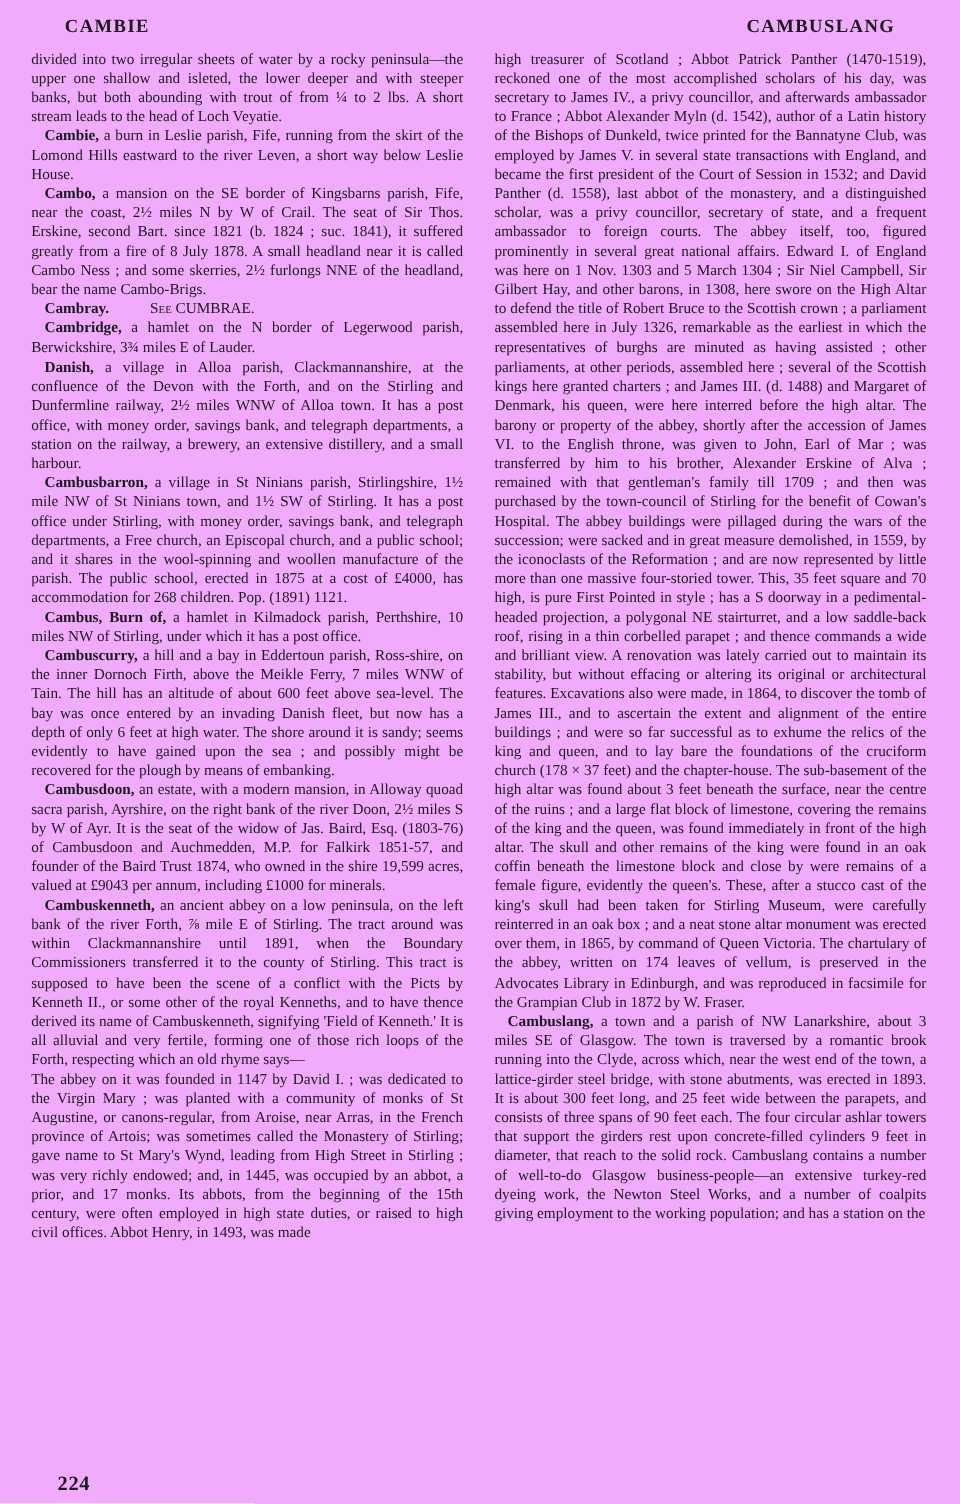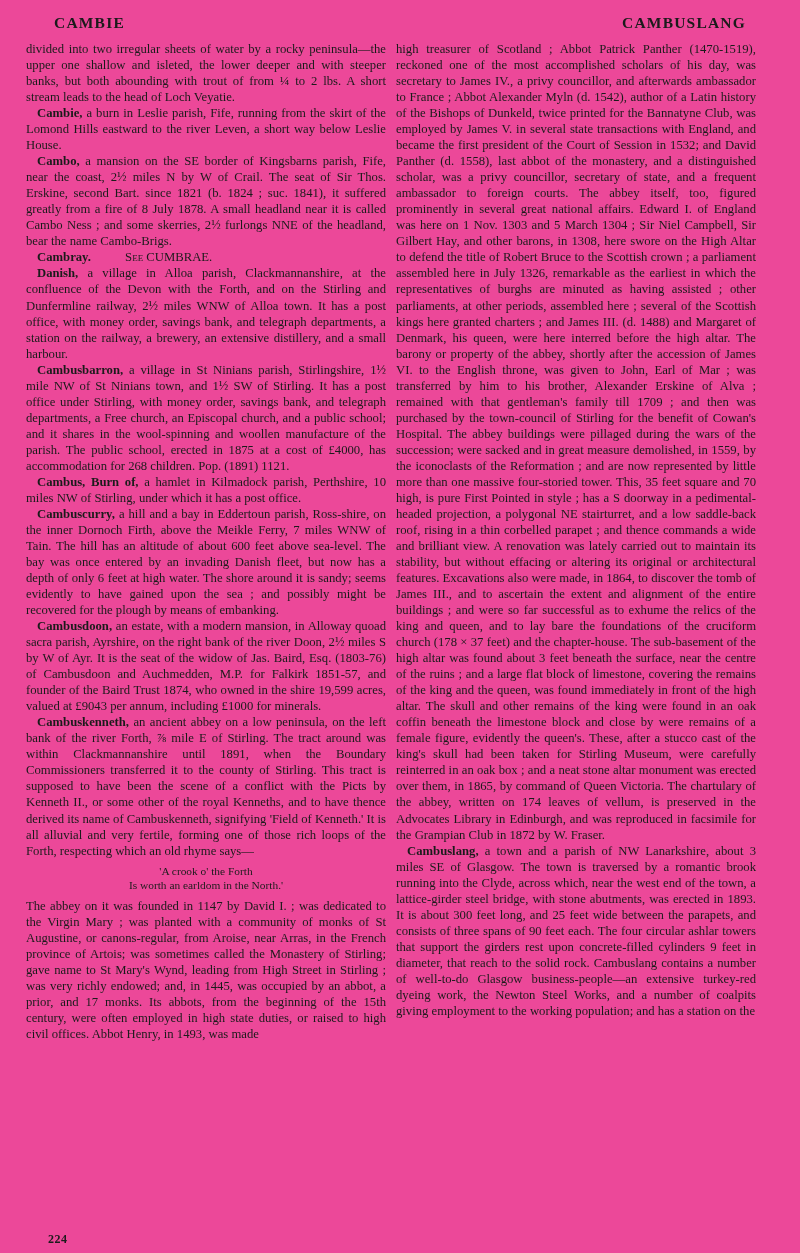--- a/index.html
+++ b/index.html
@@ -14,35 +14,35 @@
     color: #1b1b1b;
     position: relative;
     overflow: hidden;
   }
   .page {
     width: 800px;
     height: 1253px;
     box-sizing: border-box;
     padding: 14px 26px 10px 26px;
     position: relative;
-    background: #ec4899;
+    background: #f0abfc;
   }
   .running-head {
     display: flex;
     justify-content: space-between;
     font-weight: bold;
     font-size: 15.5px;
     letter-spacing: 1.2px;
     margin: 0 0 9px 0;
     padding: 0 28px;
   }
   .running-head span { white-space: nowrap; }
   .columns {
     display: flex;
-    gap: 10px;
+    gap: 26px;
     height: 1160px;
   }
   .col {
     width: 360px;
     font-size: 12.7px;
     line-height: 1.262;
     text-align: justify;
     text-justify: inter-word;
     hyphens: none;
   }
@@ -61,21 +61,21 @@
     text-align: center;
     font-size: 11.4px;
     margin: 5px 0 5px 0;
     line-height: 1.28;
   }
   .verse div { text-align: center; }
   .folio {
     position: absolute;
     left: 48px;
     bottom: 6px;
-    font-size: 12px;
+    font-size: 17px;
     font-weight: bold;
     letter-spacing: 0.5px;
   }
   .col p { text-rendering: optimizeLegibility; }
 </style>
 </head>
 <body>
 
 <div class="page">
 
@@ -84,31 +84,28 @@
     <span>CAMBUSLANG</span>
   </div>
 
   <div class="columns">
 
     <div class="col">
       <p class="noindent entry"><span>divided into two irregular sheets of water by a rocky peninsula—the upper one shallow and isleted, the lower deeper and with steeper banks, but both abounding with trout of from ¼ to 2 lbs. A short stream leads to the head of Loch Veyatie.</span></p>
       <p class="entry"><b>Cambie,</b><span> a burn in Leslie parish, Fife, running from the skirt of the Lomond Hills eastward to the river Leven, a short way below Leslie House.</span></p>
       <p class="entry"><b>Cambo,</b><span> a mansion on the SE border of Kingsbarns parish, Fife, near the coast, 2½ miles N by W of Crail. The seat of Sir Thos. Erskine, second Bart. since 1821 (b. 1824 ; suc. 1841), it suffered greatly from a fire of 8 July 1878. A small headland near it is called Cambo Ness ; and some skerries, 2½ furlongs NNE of the headland, bear the name Cambo-Brigs.</span></p>
       <p class="entry"><b>Cambray.</b><span class="sc"> See CUMBRAE.</span></p>
+      <p class="entry"><b>Cambridge,</b><span> a hamlet on the N border of Legerwood parish, Berwickshire, 3¾ miles E of Lauder.</span></p>
       <p class="entry"><b>Danish,</b><span> a village in Alloa parish, Clackmannanshire, at the confluence of the Devon with the Forth, and on the Stirling and Dunfermline railway, 2½ miles WNW of Alloa town. It has a post office, with money order, savings bank, and telegraph departments, a station on the railway, a brewery, an extensive distillery, and a small harbour.</span></p>
       <p class="entry"><b>Cambusbarron,</b><span> a village in St Ninians parish, Stirlingshire, 1½ mile NW of St Ninians town, and 1½ SW of Stirling. It has a post office under Stirling, with money order, savings bank, and telegraph departments, a Free church, an Episcopal church, and a public school; and it shares in the wool-spinning and woollen manufacture of the parish. The public school, erected in 1875 at a cost of £4000, has accommodation for 268 children. Pop. (1891) 1121.</span></p>
       <p class="entry"><b>Cambus, Burn of,</b><span> a hamlet in Kilmadock parish, Perthshire, 10 miles NW of Stirling, under which it has a post office.</span></p>
       <p class="entry"><b>Cambuscurry,</b><span> a hill and a bay in Eddertoun parish, Ross-shire, on the inner Dornoch Firth, above the Meikle Ferry, 7 miles WNW of Tain. The hill has an altitude of about 600 feet above sea-level. The bay was once entered by an invading Danish fleet, but now has a depth of only 6 feet at high water. The shore around it is sandy; seems evidently to have gained upon the sea ; and possibly might be recovered for the plough by means of embanking.</span></p>
       <p class="entry"><b>Cambusdoon,</b><span> an estate, with a modern mansion, in Alloway quoad sacra parish, Ayrshire, on the right bank of the river Doon, 2½ miles S by W of Ayr. It is the seat of the widow of Jas. Baird, Esq. (1803-76) of Cambusdoon and Auchmedden, M.P. for Falkirk 1851-57, and founder of the Baird Trust 1874, who owned in the shire 19,599 acres, valued at £9043 per annum, including £1000 for minerals.</span></p>
       <p class="entry"><b>Cambuskenneth,</b><span> an ancient abbey on a low peninsula, on the left bank of the river Forth, ⅞ mile E of Stirling. The tract around was within Clackmannanshire until 1891, when the Boundary Commissioners transferred it to the county of Stirling. This tract is supposed to have been the scene of a conflict with the Picts by Kenneth II., or some other of the royal Kenneths, and to have thence derived its name of Cambuskenneth, signifying 'Field of Kenneth.' It is all alluvial and very fertile, forming one of those rich loops of the Forth, respecting which an old rhyme says—</span></p>
 
-      <div class="verse">
-        <div>'A crook o' the Forth</div>
-        <div>Is worth an earldom in the North.'</div>
-      </div>
 
       <p class="noindent entry"><span>The abbey on it was founded in 1147 by David I. ; was dedicated to the Virgin Mary ; was planted with a community of monks of St Augustine, or canons-regular, from Aroise, near Arras, in the French province of Artois; was sometimes called the Monastery of Stirling; gave name to St Mary's Wynd, leading from High Street in Stirling ; was very richly endowed; and, in 1445, was occupied by an abbot, a prior, and 17 monks. Its abbots, from the beginning of the 15th century, were often employed in high state duties, or raised to high civil offices. Abbot Henry, in 1493, was made</span></p>
     </div>
 
     <div class="col">
       <p class="noindent entry"><span>high treasurer of Scotland ; Abbot Patrick Panther (1470-1519), reckoned one of the most accomplished scholars of his day, was secretary to James IV., a privy councillor, and afterwards ambassador to France ; Abbot Alexander Myln (d. 1542), author of a Latin history of the Bishops of Dunkeld, twice printed for the Bannatyne Club, was employed by James V. in several state transactions with England, and became the first president of the Court of Session in 1532; and David Panther (d. 1558), last abbot of the monastery, and a distinguished scholar, was a privy councillor, secretary of state, and a frequent ambassador to foreign courts. The abbey itself, too, figured prominently in several great national affairs. Edward I. of England was here on 1 Nov. 1303 and 5 March 1304 ; Sir Niel Campbell, Sir Gilbert Hay, and other barons, in 1308, here swore on the High Altar to defend the title of Robert Bruce to the Scottish crown ; a parliament assembled here in July 1326, remarkable as the earliest in which the representatives of burghs are minuted as having assisted ; other parliaments, at other periods, assembled here ; several of the Scottish kings here granted charters ; and James III. (d. 1488) and Margaret of Denmark, his queen, were here interred before the high altar. The barony or property of the abbey, shortly after the accession of James VI. to the English throne, was given to John, Earl of Mar ; was transferred by him to his brother, Alexander Erskine of Alva ; remained with that gentleman's family till 1709 ; and then was purchased by the town-council of Stirling for the benefit of Cowan's Hospital. The abbey buildings were pillaged during the wars of the succession; were sacked and in great measure demolished, in 1559, by the iconoclasts of the Reformation ; and are now represented by little more than one massive four-storied tower. This, 35 feet square and 70 high, is pure First Pointed in style ; has a S doorway in a pedimental-headed projection, a polygonal NE stairturret, and a low saddle-back roof, rising in a thin corbelled parapet ; and thence commands a wide and brilliant view. A renovation was lately carried out to maintain its stability, but without effacing or altering its original or architectural features. Excavations also were made, in 1864, to discover the tomb of James III., and to ascertain the extent and alignment of the entire buildings ; and were so far successful as to exhume the relics of the king and queen, and to lay bare the foundations of the cruciform church (178 × 37 feet) and the chapter-house. The sub-basement of the high altar was found about 3 feet beneath the surface, near the centre of the ruins ; and a large flat block of limestone, covering the remains of the king and the queen, was found immediately in front of the high altar. The skull and other remains of the king were found in an oak coffin beneath the limestone block and close by were remains of a female figure, evidently the queen's. These, after a stucco cast of the king's skull had been taken for Stirling Museum, were carefully reinterred in an oak box ; and a neat stone altar monument was erected over them, in 1865, by command of Queen Victoria. The chartulary of the abbey, written on 174 leaves of vellum, is preserved in the Advocates Library in Edinburgh, and was reproduced in facsimile for the Grampian Club in 1872 by W. Fraser.</span></p>
       <p class="entry"><b>Cambuslang,</b><span> a town and a parish of NW Lanarkshire, about 3 miles SE of Glasgow. The town is traversed by a romantic brook running into the Clyde, across which, near the west end of the town, a lattice-girder steel bridge, with stone abutments, was erected in 1893. It is about 300 feet long, and 25 feet wide between the parapets, and consists of three spans of 90 feet each. The four circular ashlar towers that support the girders rest upon concrete-filled cylinders 9 feet in diameter, that reach to the solid rock. Cambuslang contains a number of well-to-do Glasgow business-people—an extensive turkey-red dyeing work, the Newton Steel Works, and a number of coalpits giving employment to the working population; and has a station on the</span></p>
     </div>
 
   </div>

